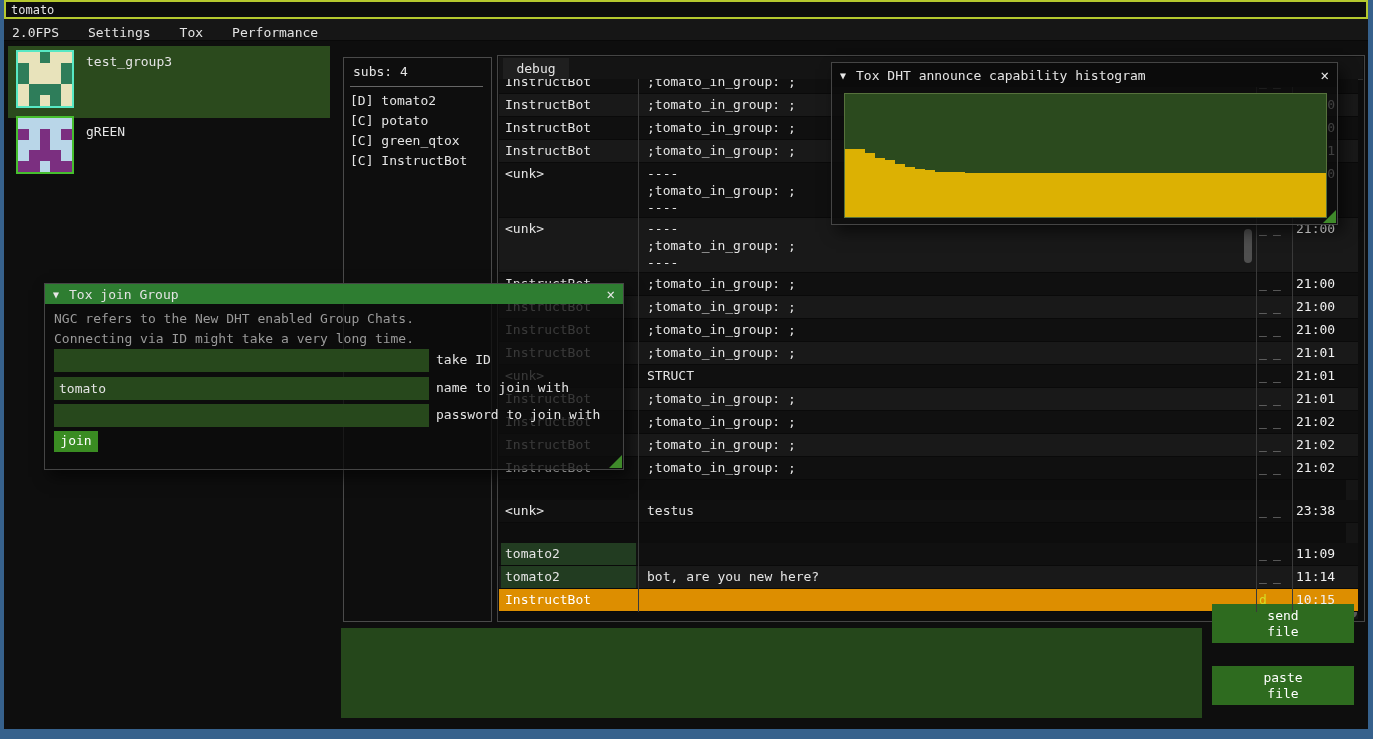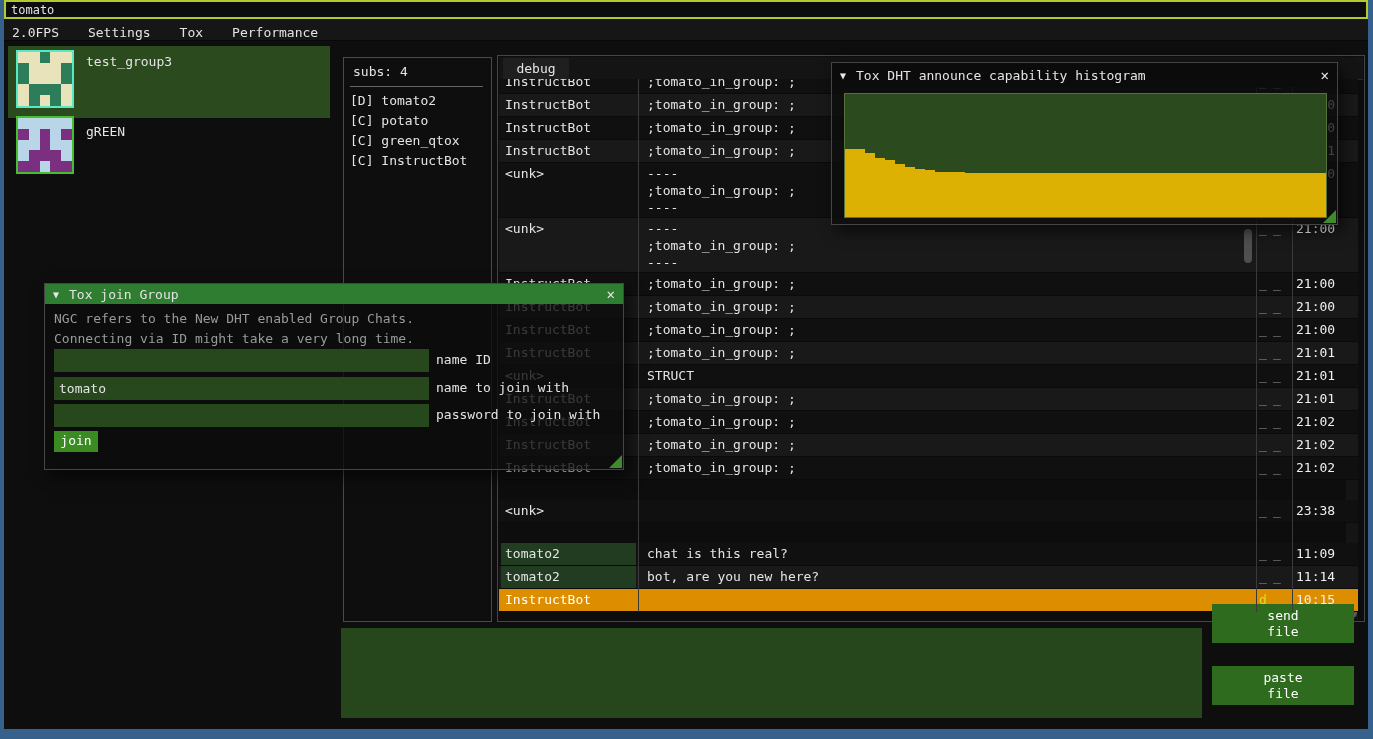--- a/index.html
+++ b/index.html
@@ -272,29 +272,29 @@
             <div class="cell time">21:02</div>
           </div>
           <div class="chat-row zeb-a" style="top: 378px; height: 23px;">
             <div class="cell sender">InstructBot</div>
             <div class="cell msg">;tomato_in_group: ;</div>
             <div class="cell flags"><span class="flag">_</span><span class="flag">_</span></div>
             <div class="cell time">21:02</div>
           </div>
           <div class="chat-row zeb-a" style="top: 421px; height: 23px;">
             <div class="cell sender">&lt;unk&gt;</div>
+            <div class="cell msg">testus</div>
             <div class="cell flags"><span class="flag">_</span><span class="flag">_</span></div>
             <div class="cell time">23:38</div>
           </div>
           <div class="chat-row row-date" style="top: 465px; height: 20px;">
             <div class="datetext">DATE CHANGED from 2024.2.22 to 2024.2.23</div>
           </div>
           <div class="chat-row zeb-a" style="top: 464px; height: 23px;">
             <div class="cell sender self">tomato2</div>
-            <div class="cell msg">chat is this real?</div>
             <div class="cell flags"><span class="flag">_</span><span class="flag">_</span></div>
             <div class="cell time">11:09</div>
           </div>
           <div class="chat-row zeb-b" style="top: 487px; height: 23px;">
             <div class="cell sender self">tomato2</div>
             <div class="cell msg">bot, are you new here?</div>
             <div class="cell flags"><span class="flag">_</span><span class="flag">_</span></div>
             <div class="cell time">11:14</div>
           </div>
           <div class="chat-row zeb-a hl" style="top: 510px; height: 23px;">
@@ -378,21 +378,21 @@
   <div id="join-win" class="win">
     <div class="win-title">
       <span class="collapse-arrow">▼</span>
       <span>Tox join Group</span>
       <span class="close-x">✕</span>
     </div>
     <div class="join-note" style="top:47px">Connecting via ID might take a very long time.</div>
     <div class="join-note" style="top:27px">NGC refers to the New DHT enabled Group Chats.</div>
 
     <input class="join-input" style="top: 65px;" value="">
-    <div class="join-label" style="top:68px">name ID</div>
+    <div class="join-label" style="top:68px">take ID</div>
 
     <input class="join-input" style="top: 93px;" value="tomato">
     <div class="join-label" style="top:96px">name to join with</div>
 
     <input class="join-input" style="top: 120px;" value="">
     <div class="join-label" style="top:123px">password to join with</div>
 
     <div id="join-btn">join</div>
     <div class="grip"></div>
   </div>

